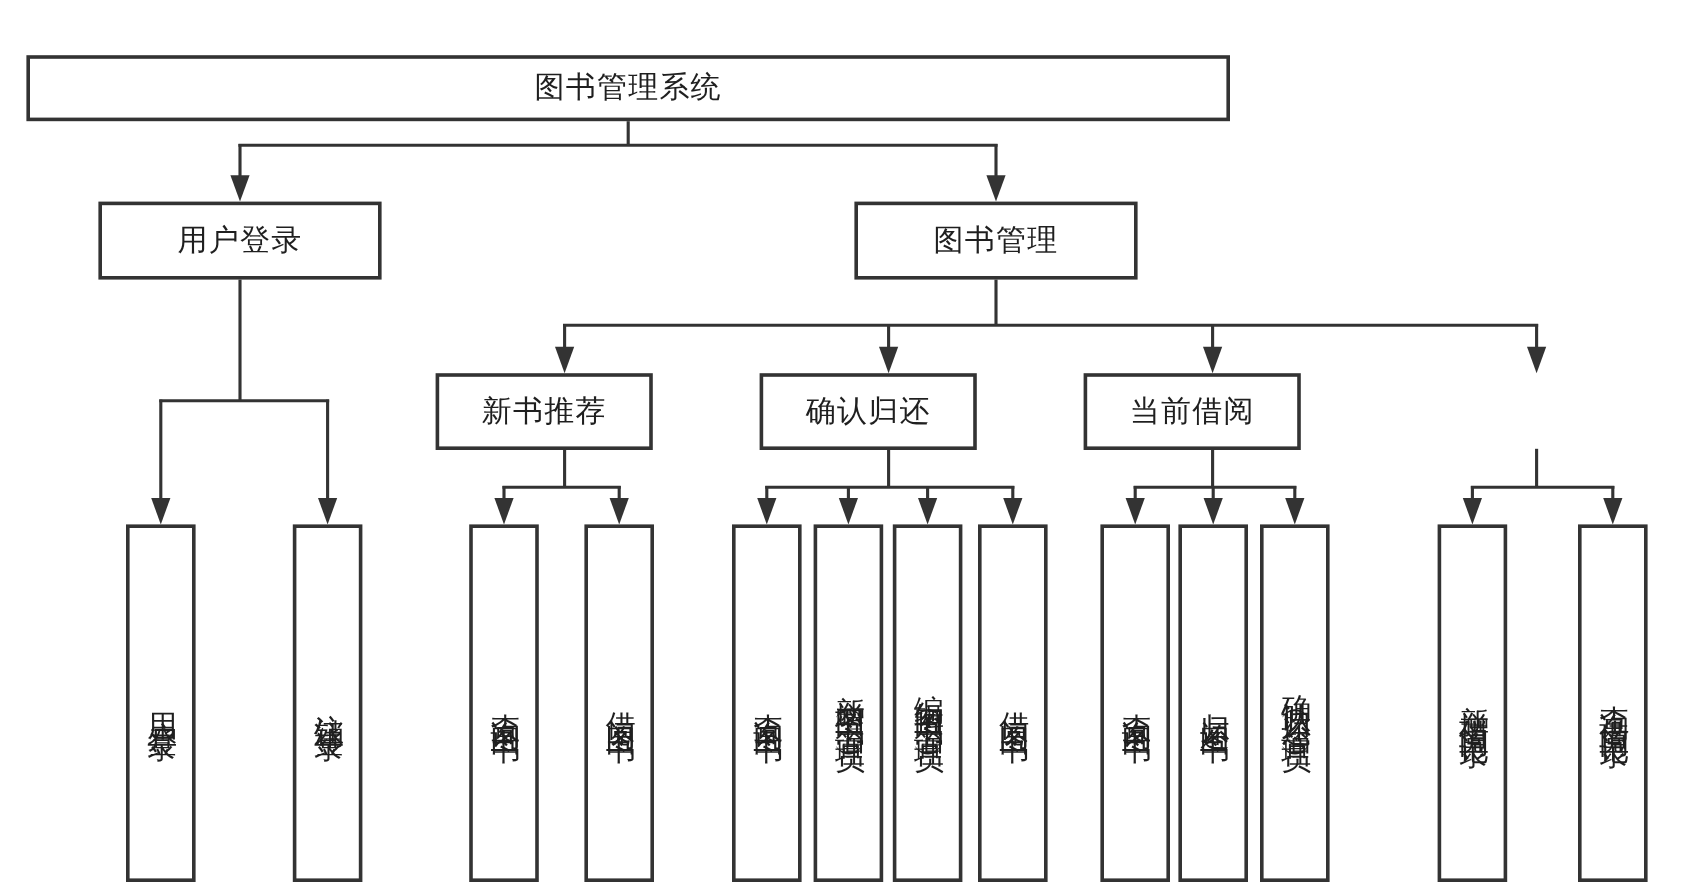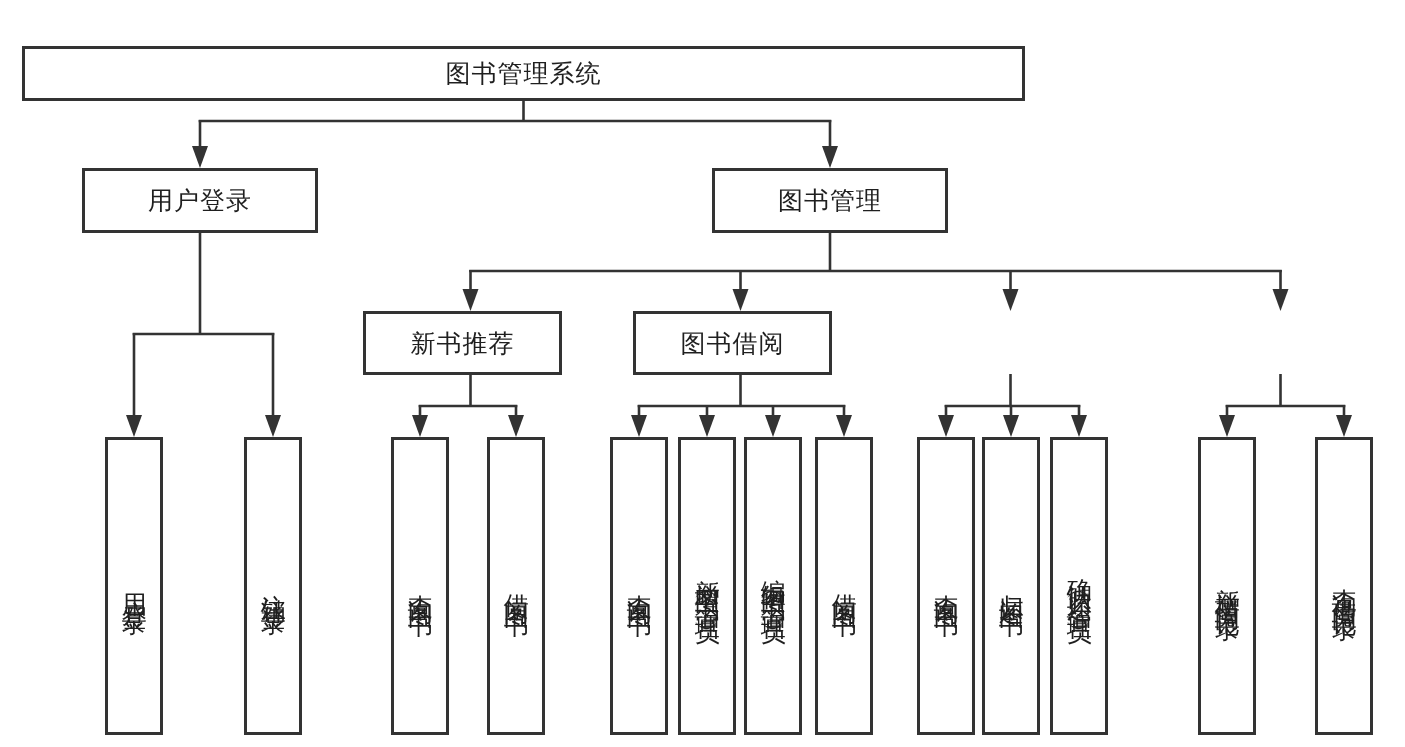--- a/index.html
+++ b/index.html
@@ -58,21 +58,21 @@
     white-space:nowrap;
     z-index:10;
     opacity:.92;
   }
   
   .n-root{left:22px;top:14px;width:1003px;height:55px;margin-top:32px;}
   
   .n-user-login{left:82px;top:168px;width:236px;height:65px;}
   .n-book-mgmt{left:712px;top:168px;width:236px;height:65px;}
   
-  .n-l3{top:311px;width:199px;height:64px;}
+  .n-l3{top:311px;width:181px;height:64px;}
   .n-new-book{left:363px;}
   .n-book-borrow{left:633px;}
   .n-cur-borrow{left:903px;}
   .n-borrow-rec{left:1173px;}
   
   .n-leaf{top:437px;width:58px;height:298px;}
   .n-leaf-1a{left:105px;}  .n-leaf-1b{left:244px;}
   .n-leaf-2a{left:391px;}  .n-leaf-2b{left:487px;}
   .n-leaf-3a{left:610px;}  .n-leaf-3b{left:678px;}
   .n-leaf-3c{left:744px;}  .n-leaf-3d{left:815px;}
@@ -169,21 +169,24 @@
     <span class="h-label">用户登录</span>
   </div>
   <div class="node n-book-mgmt">
     <span class="h-label">图书管理</span>
   </div>
 
   <div class="node n-l3 n-new-book">
     <span class="h-label">新书推荐</span>
   </div>
   <div class="node n-l3 n-book-borrow">
-    <span class="h-label">图书借阅</span>
+    <span class="h-label">确认归还</span>
+  </div>
+  <div class="node n-l3 n-cur-borrow">
+    <span class="h-label">当前借阅</span>
   </div>
 
   <div class="node n-leaf n-leaf-1a">
     <span class="v-label">用户登录</span>
   </div>
   <div class="node n-leaf n-leaf-1b">
     <span class="v-label">注销登录</span>
   </div>
 
   <div class="node n-leaf n-leaf-2a">

